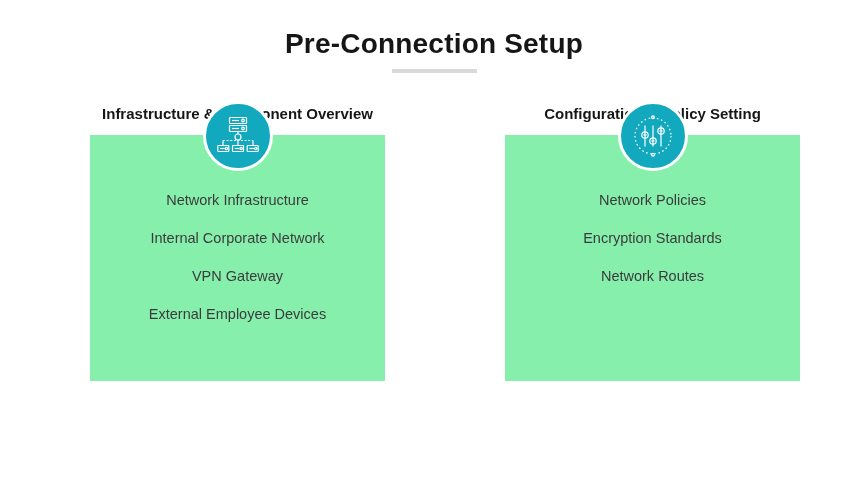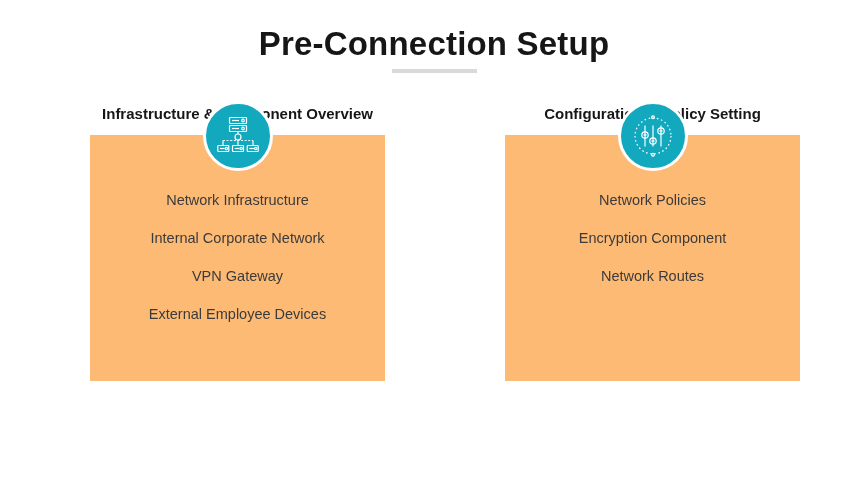--- a/index.html
+++ b/index.html
@@ -24,21 +24,21 @@
 
   
   .title-block {
     position: absolute;
     top: 28px;
     left: 0;
     width: 868px;
     text-align: center;
   }
   .slide-title {
-    font-size: 33px;
+    font-size: 28px;
     font-weight: bold;
     color: #161616;
     letter-spacing: 0.2px;
     line-height: 32px;
     margin: 0;
   }
   .title-rule {
     width: 85px;
     height: 4px;
     background: #d9d9d9;
@@ -76,21 +76,21 @@
   
   .panel-wrap {
     position: relative;
     margin-top: 12px;
   }
 
   .panel {
     position: relative;
     width: 295px;
     height: 246px;
-    background: #fdba74;
+    background: #86efac;
     box-sizing: border-box;
     padding-top: 46px;
   }
 
   .icon-badge {
     position: absolute;
     top: -34px;
     left: 50%;
     transform: translateX(-50%);
     width: 70px;
@@ -206,21 +206,21 @@
               <line x1="30" y1="11.5" x2="30" y2="32.5"></line>
               <circle cx="30" cy="17" r="3.2"></circle>
               <line x1="28.4" y1="17" x2="31.6" y2="17"></line>
             </g>
           </svg>
         </div>
 
         <div class="panel">
           <ul class="item-list">
             <li class="item">Network Policies</li>
-            <li class="item">Encryption Component</li>
+            <li class="item">Encryption Standards</li>
             <li class="item">Network Routes</li>
           </ul>
         </div>
       </div>
     </div>
 
   </div>
 </div>
 
 </body></html>

